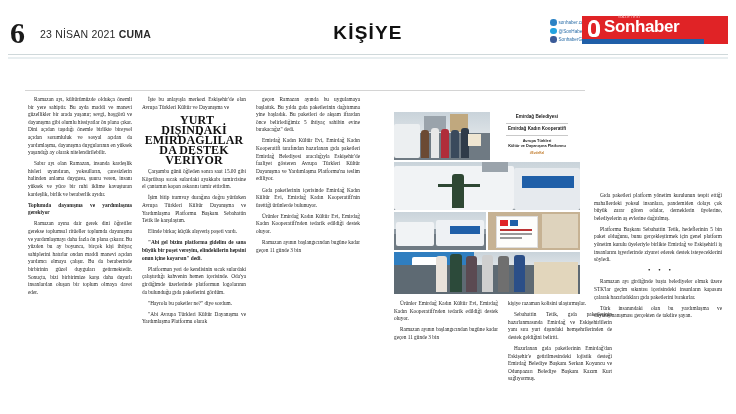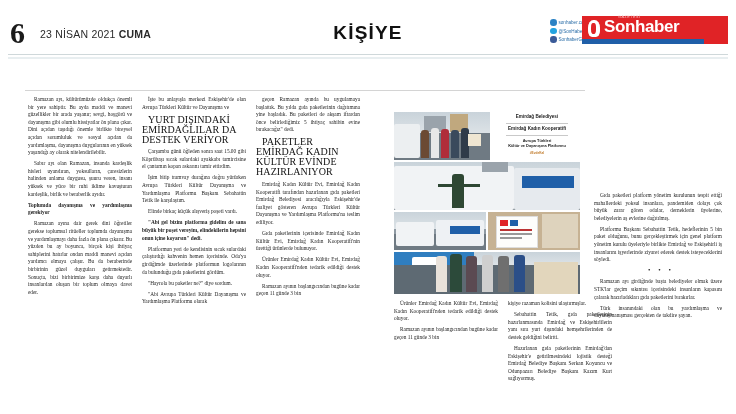--- a/index.html
+++ b/index.html
@@ -91,22 +91,22 @@
     font-family:"Liberation Serif",serif;
     font-size:5.3px;line-height:7.6px;color:#1d1d1d;
     text-align:justify;
     -webkit-hyphens:auto;hyphens:auto;
   }
   .col p{margin:0 0 3.5px 0;text-indent:6px;}
   .col p.noind{text-indent:0;}
   .col p.bold{font-weight:700;}
   .subhead{
     font-family:"Liberation Serif",serif;
-    font-size:10px;font-weight:400;line-height:10px;
-    text-align:left;text-indent:0;margin:4px 0 4px 0;color:#111;
+    font-size:12px;font-weight:700;line-height:10px;
+    text-align:center;text-indent:0;margin:4px 0 4px 0;color:#111;
     letter-spacing:.1px;
   }
   .dots{text-align:center;text-indent:0;letter-spacing:3px;margin:4px 0;font-size:7px;}
 
   #col1{left:28px;width:104px;}
   #col2{left:142px;width:104px;}
   #col3{left:256px;width:104px;}
   #col4b{left:508px;width:104px;top:300px;}
   #col5{left:594px;width:128px;top:192px;}
 
@@ -226,21 +226,20 @@
     <p>İşim bitip tramvay durağına doğru yürürken Avrupa Türkleri Kültür Dayanışma ve Yardımlaşma Platformu Başkanı Sebahattin Tetik ile karşılaştım.</p>
     <p>Elinde birkaç küçük alışveriş poşeti vardı.</p>
     <p class="bold">"Abi gel bizim platforma gidelim de sana büyük bir poşet vereyim, elindekilerin hepsini onun içine koyarsın" dedi.</p>
     <p>Platformun yeri de kendisinin sıcak sulardaki çalıştırdığı kahvenin hemen içerisinde. Oda'ya girdiğimde üzerlerinde platformun logolarının da bulunduğu gıda paketlerini gördüm.</p>
     <p>"Hayrola bu paketler ne?" diye sordum.</p>
     <p>"Abi Avrupa Türkleri Kültür Dayanışma ve Yardımlaşma Platformu olarak</p>
   </div>
 
   <div class="col" id="col3">
     <p>geçen Ramazan ayında bu uygulamaya başlattık. Bu yılda gıda paketlerinin dağıtımına yine başladık. Bu paketleri de akşam iftardan önce belirlediğimiz 5 ihtiyaç sahibin evine bırakacağız" dedi.</p>
-    <p class="subhead">PAKETLER EMİRDAĞ KADIN KÜLTÜR EVİNDE HAZIRLANIYOR</p>
     <p>Emirdağ Kadın Kültür Evi, Emirdağ Kadın Kooperatifi tarafından hazırlanan gıda paketleri Emirdağ Belediyesi aracılığıyla Eskişehir'de faaliyet gösteren Avrupa Türkleri Kültür Dayanışma ve Yardımlaşma Platformu'na teslim ediliyor.</p>
     <p>Gıda paketlerinin içerisinde Emirdağ Kadın Kültür Evi, Emirdağ Kadın Kooperatifi'nin ürettiği ürünlerde bulunuyor.</p>
     <p>Ürünler Emirdağ Kadın Kültür Evi, Emirdağ Kadın Kooperatifi'nden tedarik edildiği destek oluyor.</p>
     <p>Ramazan ayının başlangıcından bugüne kadar geçen 11 günde 3 bin</p>
   </div>
 
   <div class="photoblock">
 
     <div class="ph ph1">
       <div class="sky"></div>

